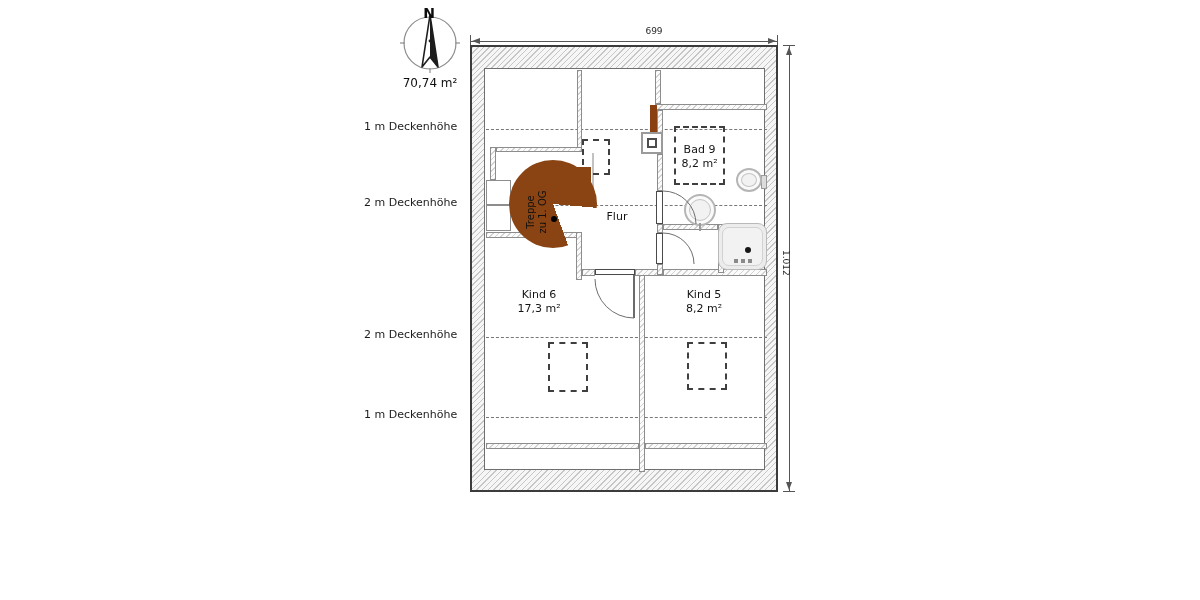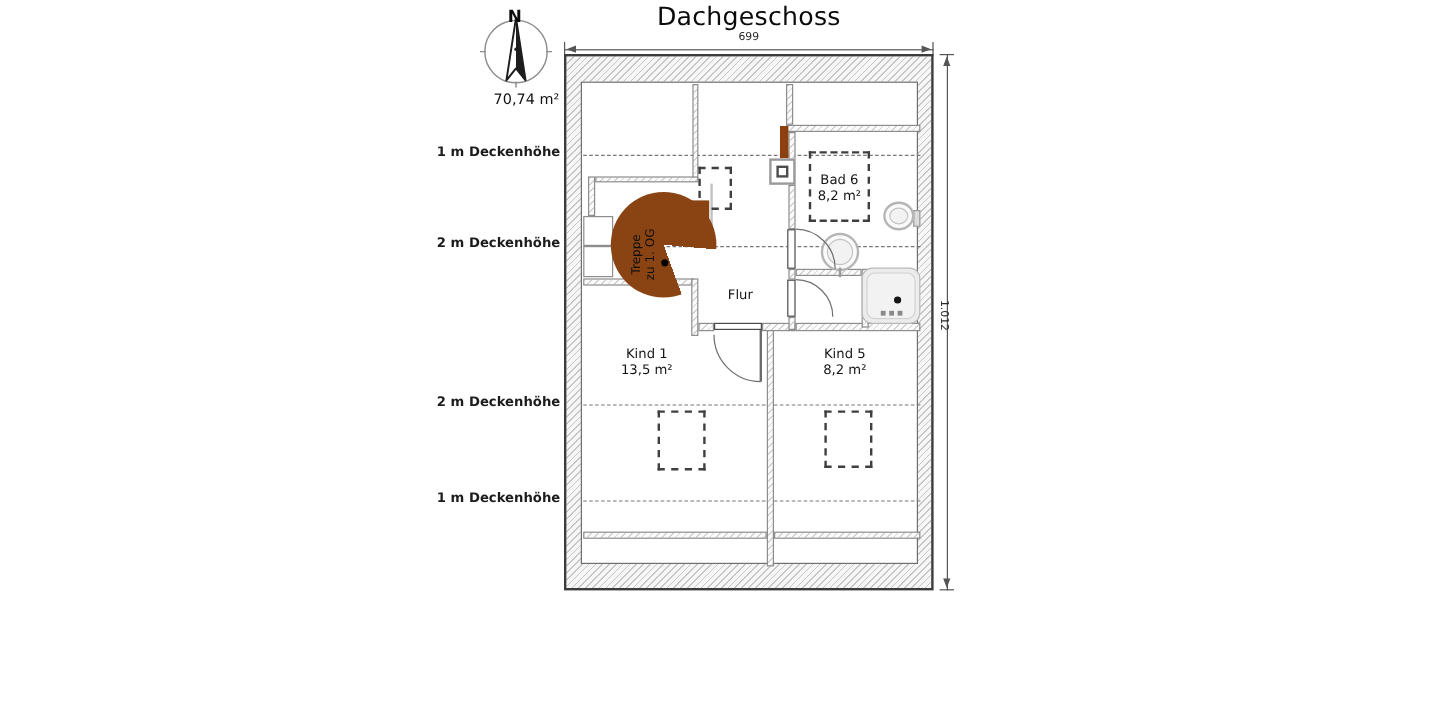--- a/index.html
+++ b/index.html
@@ -39,58 +39,57 @@
   #chimney-box{background:#fff;border:2px solid #9a9a9a;}
   #chimney-core{border:2px solid #4d4d4d;background:#fff;}
 
   
   .leaf{background:#fff;border:1px solid #4a4a4a;}
   .leafline{background:#6b6b6b;}
 
   
   .room-label{font-size:11px;line-height:1.3;text-align:center;color:#141414;}
   #title{font-size:21px;letter-spacing:.2px;text-align:center;color:#0b0b0b;}
-  .ceil-label{font-size:11px;text-align:left;color:#1c1c1c;white-space:nowrap;font-weight:bold;}
+  .ceil-label{font-size:11px;text-align:left;color:#1c1c1c;white-space:nowrap;}
   .dim-text{font-size:9px;color:#2a2a2a;text-align:center;}
   .dim-line-h{background:#555;height:1px;}
   .dim-line-v{background:#555;width:1px;}
   .tick-v{background:#555;width:1px;}
   .tick-h{background:#555;height:1px;}
   .arr{width:0;height:0;border-style:solid;}
   #dim-right-text{writing-mode:vertical-rl;font-size:9px;color:#2a2a2a;}
-  #compass-area{font-size:12px;text-align:right;color:#101010;}
+  #compass-area{font-size:12px;text-align:center;color:#101010;}
   svg{display:block;}
 </style>
 </head>
 <body>
 
 <div id="stage">
 
-  <div class="abs" id="title" style="left:470px;top:2px;width:308px;">Dachgeschoss</div>
 
   <div class="abs" style="left:398px;top:4px;width:64px;height:70px;">
     <svg width="64" height="70" viewBox="0 0 64 70">
       <circle cx="32" cy="39" r="26" fill="none" stroke="#8d8d8d" stroke-width="1.2"></circle>
       <line x1="2" y1="39" x2="7" y2="39" stroke="#8d8d8d" stroke-width="1.2"></line>
       <line x1="57" y1="39" x2="62" y2="39" stroke="#8d8d8d" stroke-width="1.2"></line>
       <line x1="32" y1="64" x2="32" y2="69" stroke="#8d8d8d" stroke-width="1.2"></line>
       <polygon points="32,11 40,63 32,53 24,63" fill="#ffffff" stroke="#1d1d1d" stroke-width="1.6" stroke-linejoin="round"></polygon>
       <polygon points="32,11 40,63 32,53" fill="#1d1d1d"></polygon>
       <circle cx="32" cy="37" r="1.4" fill="#1d1d1d"></circle>
       <text x="31" y="14" text-anchor="middle" font-family="DejaVu Sans, sans-serif" font-size="14" font-weight="bold" fill="#0d0d0d">N</text>
     </svg>
   </div>
   <div class="abs" id="compass-area" style="left:394px;top:76px;width:72px;">70,74 m²</div>
 
   <div class="abs ceil-label" style="left:364px;top:120px;width:100px;">1 m Deckenhöhe</div>
   <div class="abs ceil-label" style="left:364px;top:196px;width:100px;">2 m Deckenhöhe</div>
   <div class="abs ceil-label" style="left:364px;top:328px;width:100px;">2 m Deckenhöhe</div>
   <div class="abs ceil-label" style="left:364px;top:408px;width:100px;">1 m Deckenhöhe</div>
 
-  <div class="abs dim-text" style="left:574px;top:26px;width:100px;">699</div>
+  <div class="abs dim-text" style="left:604px;top:26px;width:100px;">699</div>
   <div class="abs dim-line-h" style="left:470px;top:41px;width:308px;"></div>
   <div class="abs tick-v" style="left:470px;top:35px;height:12px;"></div>
   <div class="abs tick-v" style="left:777px;top:35px;height:12px;"></div>
   <div class="abs arr" style="left:472px;top:38px;border-width:3.5px 8px 3.5px 0;border-color:transparent #555 transparent transparent;"></div>
   <div class="abs arr" style="left:768px;top:38px;border-width:3.5px 0 3.5px 8px;border-color:transparent transparent transparent #555;"></div>
 
   <div class="abs dim-line-v" style="left:789px;top:45px;height:447px;"></div>
   <div class="abs tick-h" style="left:783px;top:45px;width:12px;"></div>
   <div class="abs tick-h" style="left:783px;top:491px;width:12px;"></div>
   <div class="abs arr" style="left:786px;top:47px;border-width:0 3.5px 8px 3.5px;border-color:transparent transparent #555 transparent;"></div>
@@ -162,28 +161,28 @@
     <div class="abs leafline" style="left:161px;top:228px;width:2px;height:43px;"></div>
     <div class="abs leaf" style="left:184px;top:144px;width:7px;height:33px;"></div>
     <div class="abs leaf" style="left:184px;top:186px;width:7px;height:31px;"></div>
 
     <svg class="abs" style="left:0;top:0;" width="308" height="447" viewBox="0 0 308 447">
       <path d="M123,232 A39,39 0 0 0 162,271" fill="none" stroke="#6e6e6e" stroke-width="1"></path>
       <path d="M191,144 A33,33 0 0 1 224,177" fill="none" stroke="#6e6e6e" stroke-width="1"></path>
       <path d="M191,186 A31,31 0 0 1 222,217" fill="none" stroke="#6e6e6e" stroke-width="1"></path>
     </svg>
 
-    <div class="abs room-label" style="left:110px;top:192px;width:70px;">Flur</div>
+    <div class="abs room-label" style="left:110px;top:163px;width:70px;">Flur</div>
     <div class="abs room-label" style="left:202px;top:96px;width:51px;">
-      <div>Bad 6</div>
+      <div>Bad 9</div>
       <div>8,2 m²</div>
     </div>
     <div class="abs room-label" style="left:27px;top:241px;width:80px;">
-      <div>Kind 1</div>
-      <div>13,5 m²</div>
+      <div>Kind 6</div>
+      <div>17,3 m²</div>
     </div>
     <div class="abs room-label" style="left:192px;top:241px;width:80px;">
       <div>Kind 5</div>
       <div>8,2 m²</div>
     </div>
   </div>
 
 </div>
 
 </body></html>

